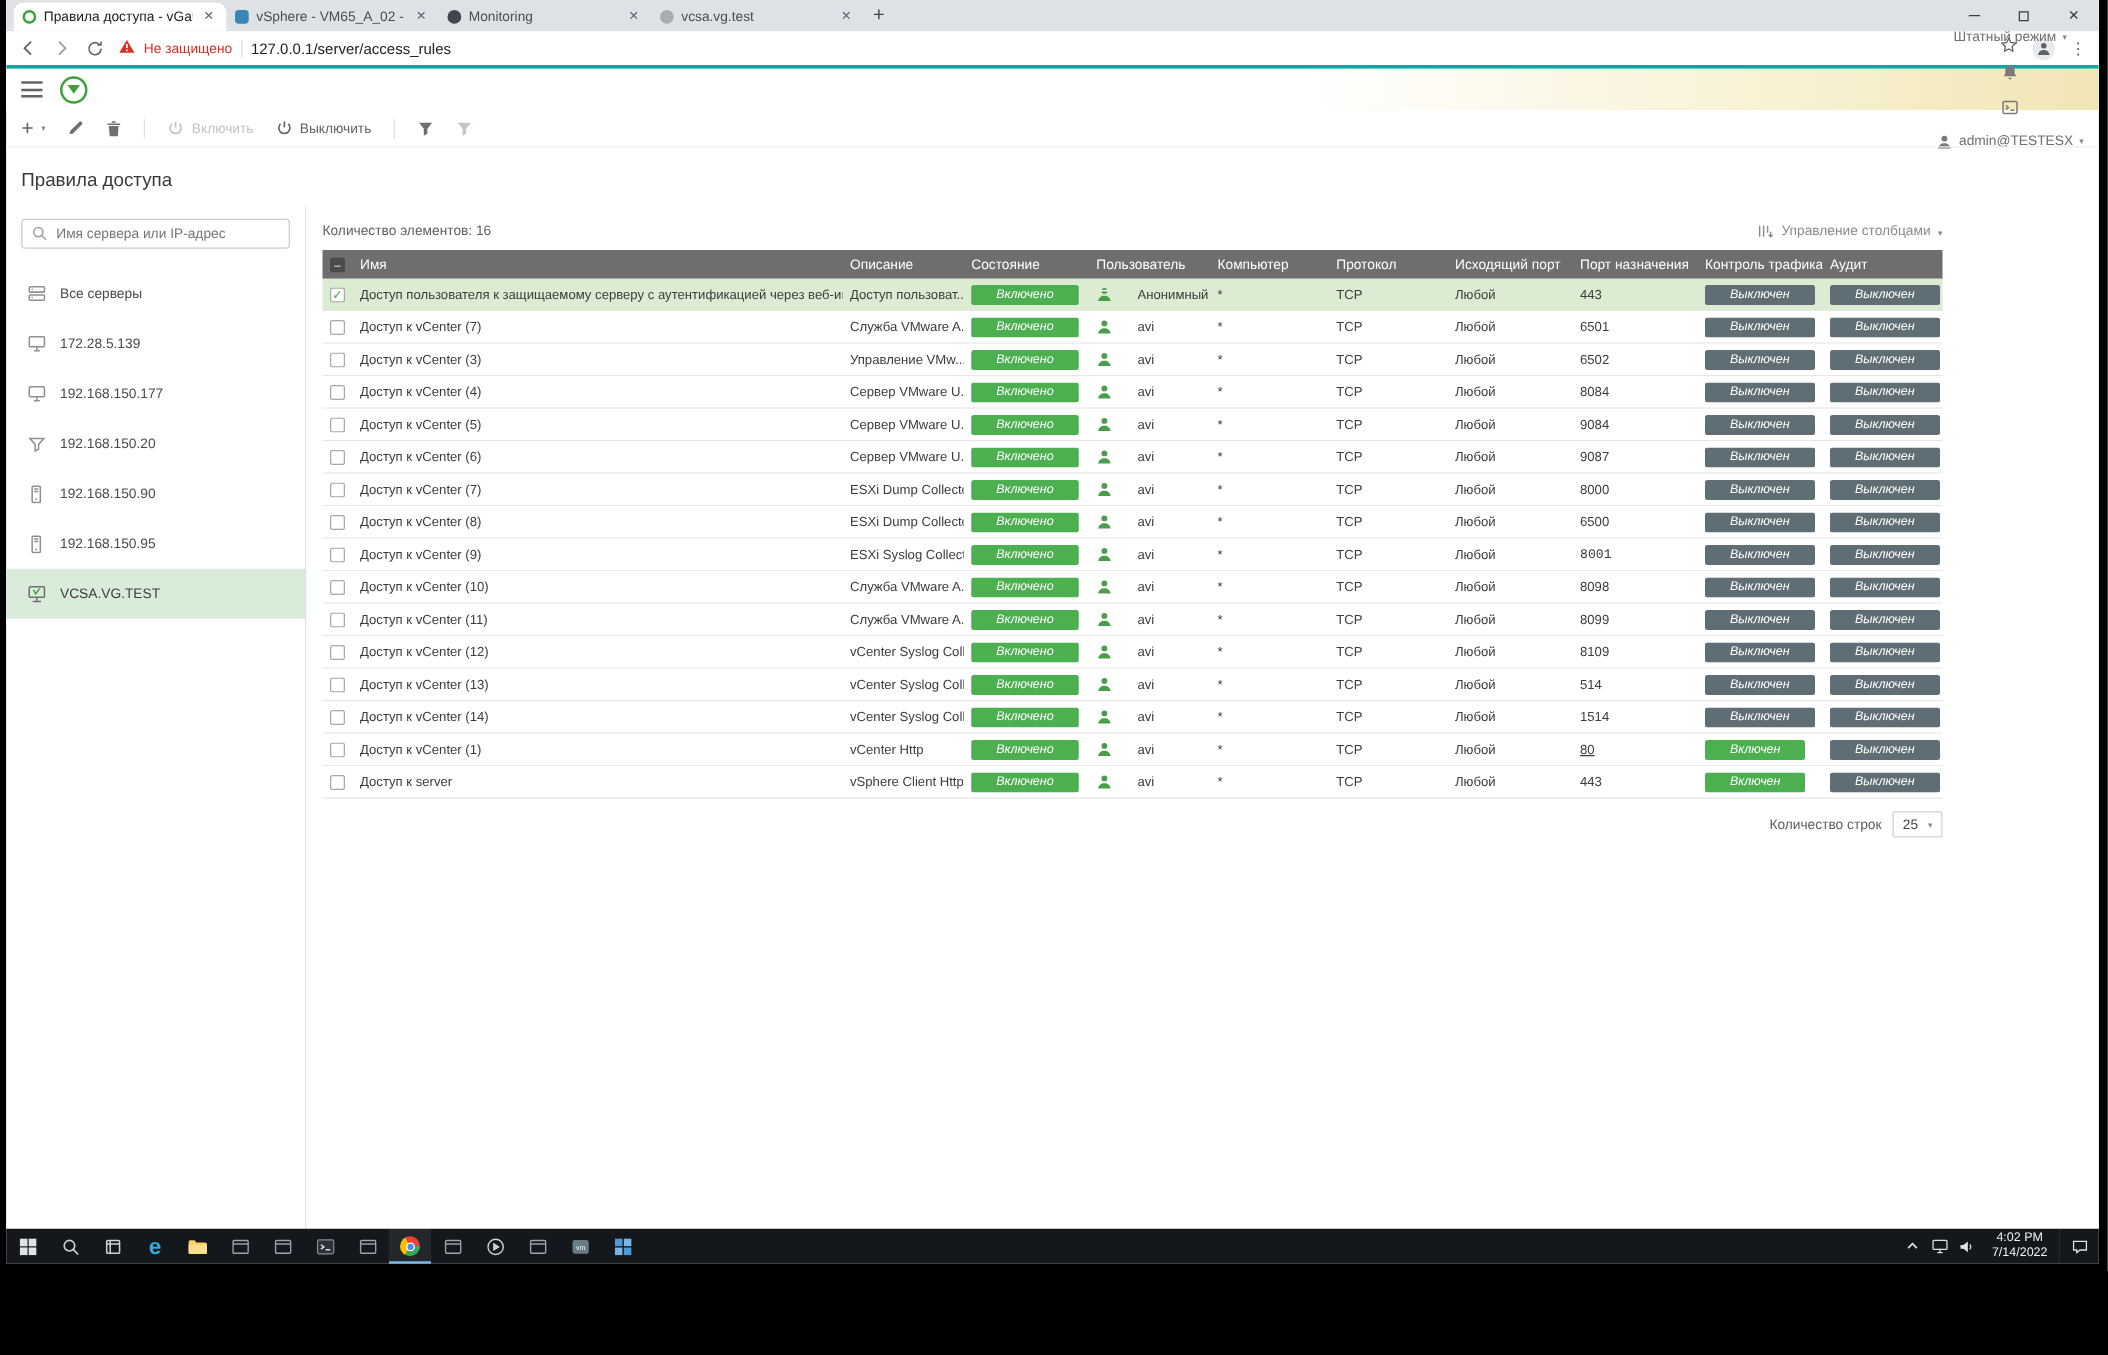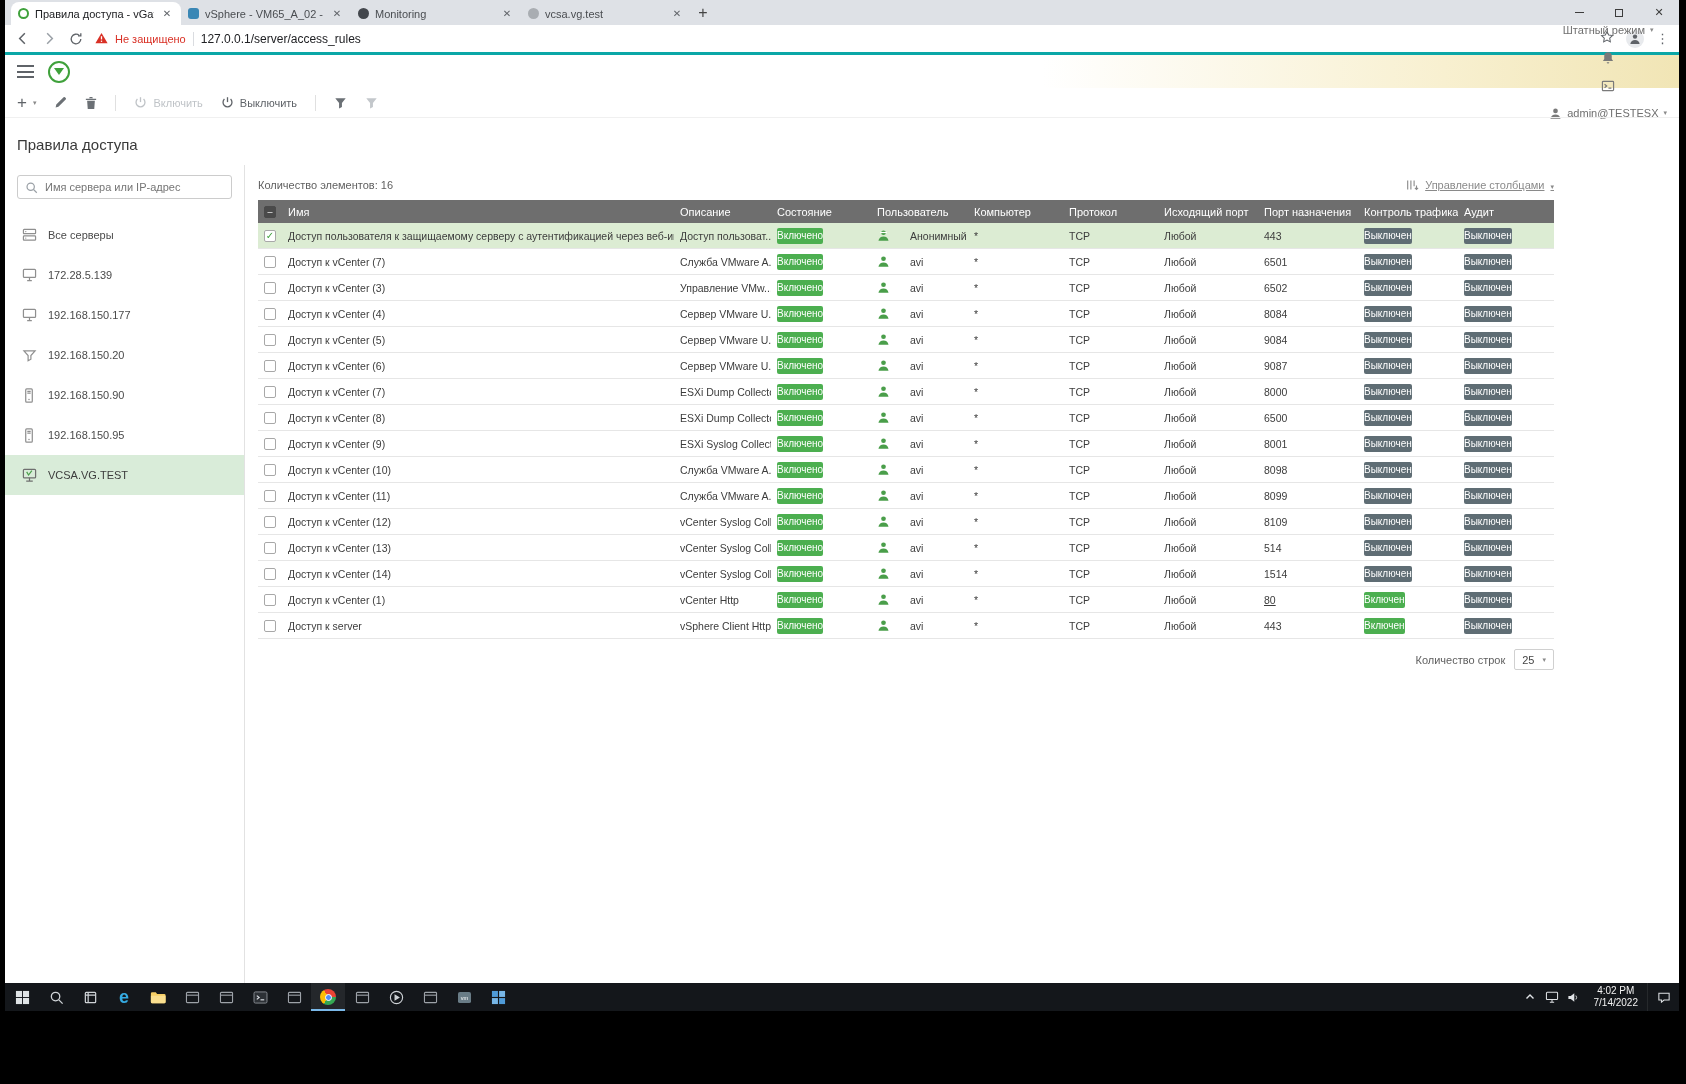--- a/index.html
+++ b/index.html
@@ -64,33 +64,33 @@
   .searchwrap input { width:100%; height:24px; border:1px solid #ccc; border-radius:3px; padding:0 6px 0 27px; font-size:11px; color:#555; font-family:"Liberation Sans",sans-serif; outline:none; }
   .searchwrap .mag { position:absolute; left:8px; top:5px; }
   .serverlist { margin-top:16px; }
   .sitem { display:flex; align-items:center; gap:11px; height:40px; padding:0 16px; font-size:11px; color:#4a4a4a; }
   .sitem.selected { background:var(--selected-sidebar-bg,#d9ecd9); color:#3c3c3c; }
   .sicon { width:16px; display:flex; justify-content:center; flex:none; }
 
   .main { flex:1; padding:14px 0 0 13px; min-width:0; }
   .main-inner { width:1296px; }
   .countrow { display:flex; align-items:center; justify-content:space-between; font-size:11px; color:#5f5f5f; margin-bottom:9px; }
-  .managecols { display:flex; align-items:flex-end; gap:6px; color:#8a8a8a;text-decoration:underline; }
+  .managecols { display:flex; align-items:flex-end; gap:6px; color:#8a8a8a; }
 
   .thead { display:flex; background:var(--table-header-bg,#6e6e6e); color:#fff; font-size:11px; height:23px; align-items:center; }
   .hcell { padding:0 6px; white-space:nowrap; overflow:hidden; }
   .cb-cell { flex:0 0 24px; display:flex; justify-content:center; padding:0; }
   .trow { display:flex; align-items:center; height:26px; border-bottom:1px solid #e6e6e6; font-size:10.5px; color:#3c3c3c; background:#fff; }
   .trow.selected { background:var(--selected-row-bg,#dcecd3); }
   .cell { padding:0 6px; white-space:nowrap; overflow:hidden; }
   .checkbox { width:12px; height:12px; border:1px solid #a8a8a8; border-radius:2px; background:#fff; display:flex; align-items:center; justify-content:center; font-size:10px; color:var(--brand-green,#3fa13b); }
   .checkbox.checked::after { content:"✓"; }
   .checkbox.all { background:#4a4a4a; border-color:#4a4a4a; color:#fff; font-size:9px; }
   .checkbox.all::after { content:"–"; }
-  .badge { display:inline-block; padding:3px 0; border-radius:2px; font-size:10px; color:#fff; line-height:1; }
+  .badge { display:inline-block; padding:3px 20px; border-radius:2px; font-size:10px; color:#fff; line-height:1;font-style:italic; }
   .badge.on { background:var(--badge-green,#4caf50); }
   .badge.off { background:var(--badge-gray,#5f6d74); }
   .usercell { display:flex; align-items:center; gap:20px; }
   .uicon { display:flex; }
 
   .footrow { display:flex; justify-content:flex-end; align-items:center; gap:9px; margin-top:10px; font-size:11px; color:#5f5f5f; }
   .psize { display:flex; align-items:center; gap:8px; border:1px solid #d0d0d0; border-radius:2px; height:21px; padding:0 7px; font-size:11px; color:#444; background:#fff; }
 
   
   .taskbar { position:absolute; left:0; right:0; bottom:0; height:28px; background:#14171b; display:flex; align-items:stretch; color:#e8e8e8; }
@@ -596,21 +596,21 @@
                         <circle cx="8" cy="4.6" r="2.9"></circle>
                         <path d="M1.8 14.6c.5-3.4 3-5.3 6.2-5.3s5.7 1.9 6.2 5.3z"></path>
                       </svg>
                     </span>
                     <span>avi</span>
                   </span>
                 </div>
                 <div class="cell" style="flex: 0 0 95px;">*</div>
                 <div class="cell" style="flex: 0 0 95px;">TCP</div>
                 <div class="cell" style="flex: 0 0 100px;">Любой</div>
-                <div class="cell" style="flex: 0 0 100px;">8001</div>
+                <div class="cell" style="flex: 0 0 100px; font-family: Liberation Mono, monospace;">8001</div>
                 <div class="cell" style="flex: 0 0 100px;"><span class="badge off">Выключен</span></div>
                 <div class="cell" style="flex: 0 0 96px;"><span class="badge off">Выключен</span></div>
               </div>
               <div class="trow">
                 <div class="cell cb-cell">
                   <span class="checkbox"></span>
                 </div>
                 <div class="cell" style="flex: 0 0 392px;">Доступ к vCenter (10)</div>
                 <div class="cell" style="flex: 0 0 97px;">Служба VMware A...</div>
                 <div class="cell" style="flex: 0 0 100px;"><span class="badge on">Включено</span></div>

